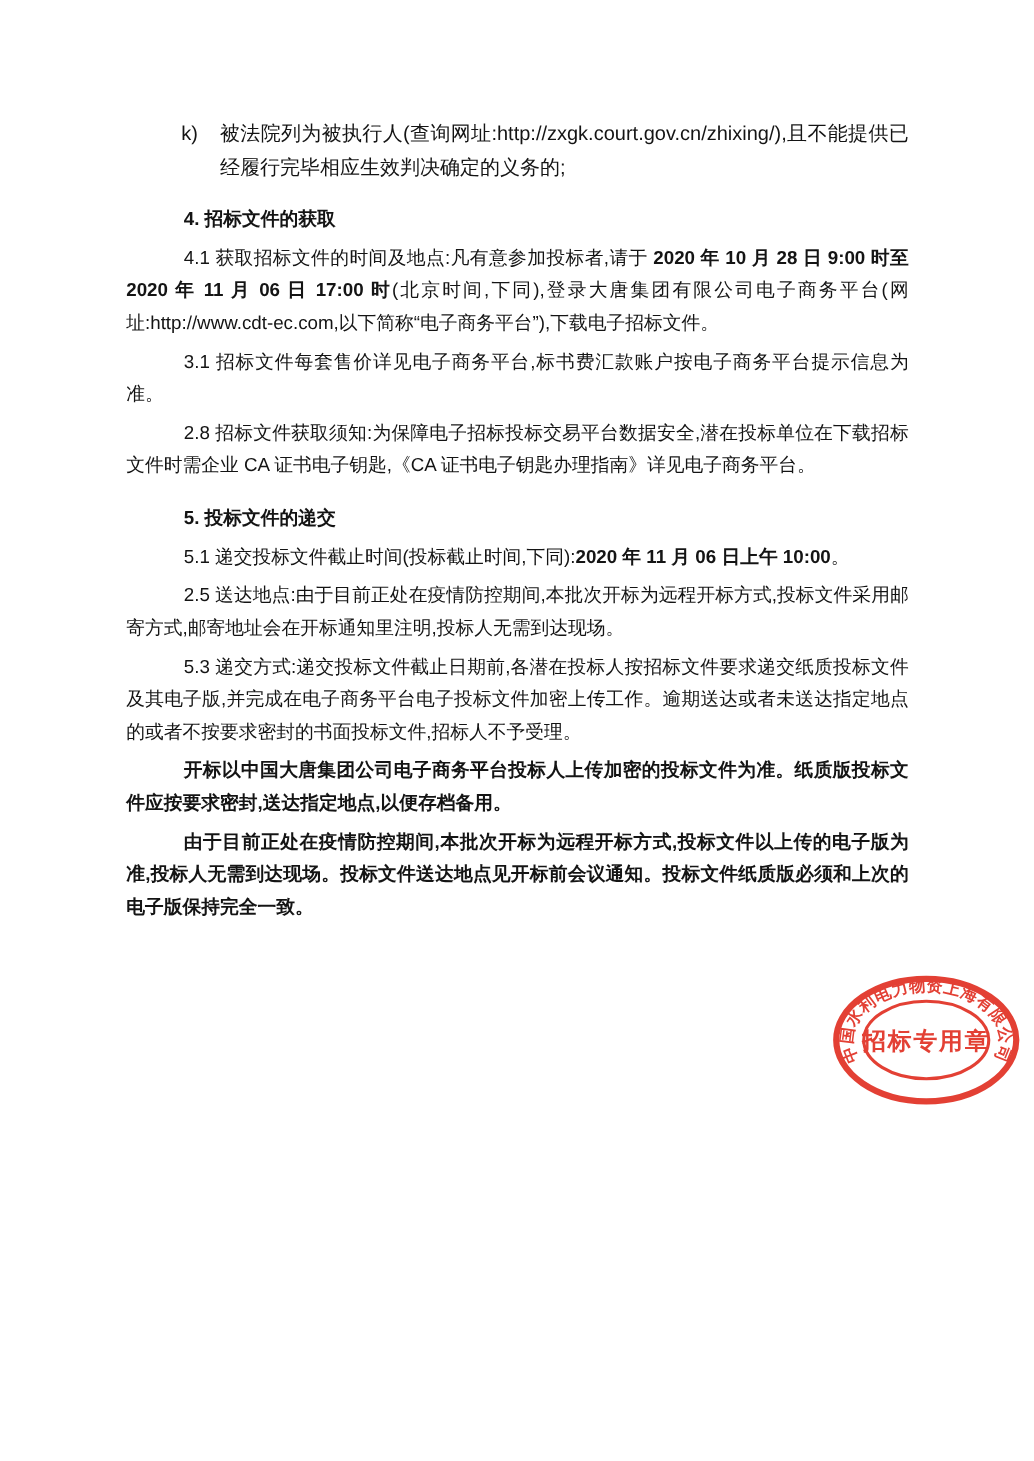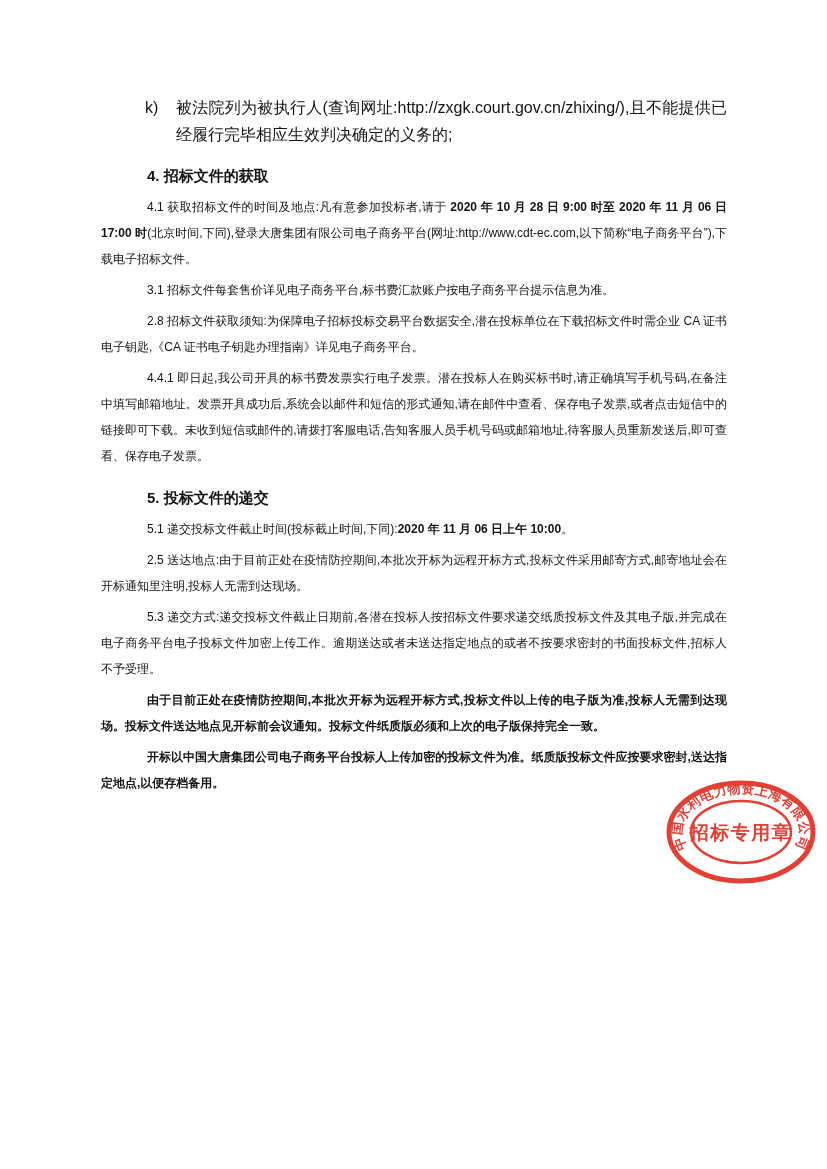--- a/index.html
+++ b/index.html
@@ -11,21 +11,21 @@
     font-family: "Liberation Sans", "DejaVu Sans", sans-serif;
     color: #141414;
   }
   .page-body {
     position: absolute;
     left: 101px; top: 94px;
     width: 626px;
   }
   .para {
     margin: 5px 0 0 0;
-    font-size: 12px;
+    font-size: 15px;
     line-height: 26px;
     text-align: justify;
     text-indent: 46px;
   }
   .strong { font-weight: 700; }
   b { font-weight: 700; }
   .k-item {
     display: flex;
     margin-left: 44px;
     font-size: 16px;
@@ -64,34 +64,33 @@
   <div class="sec-heading">4. 招标文件的获取</div>
 
   <p class="para"><span>4.1 获取招标文件的时间及地点:凡有意参加投标者,请于 </span><b>2020 年 10 月 28 日 9:00 时至 2020 年 11 月 06 日 17:00 时</b><span>(北京时间,下同),登录大唐集团有限公司电子商务平台(网址:http://www.cdt-ec.com,以下简称“电子商务平台”),下载电子招标文件。</span></p>
 
   <p class="para">3.1 招标文件每套售价详见电子商务平台,标书费汇款账户按电子商务平台提示信息为准。</p>
 
   <p class="para">2.8 招标文件获取须知:为保障电子招标投标交易平台数据安全,潜在投标单位在下载招标文件时需企业 CA 证书电子钥匙,《CA 证书电子钥匙办理指南》详见电子商务平台。</p>
 
 
 
-  <p class="para">4.4.1 即日起,我公司开具的标书费发票实行电子发票。潜在投标人在购买标书时,请正确填写手机号码,在备注中填写邮箱地址。发票开具成功后,系统会以邮件和短信的形式通知,请在邮件中查看、保存电子发票,或者点击短信中的链接即可下载。未收到短信或邮件的,请拨打客服电话,告知客服人员手机号码或邮箱地址,待客服人员重新发送后,即可查看、保存电子发票。</p>
 
 
   <div class="sec-heading gap-lg">5. 投标文件的递交</div>
 
   <p class="para"><span>5.1 递交投标文件截止时间(投标截止时间,下同):</span><b>2020 年 11 月 06 日上午 10:00</b><span>。</span></p>
 
   <p class="para">2.5 送达地点:由于目前正处在疫情防控期间,本批次开标为远程开标方式,投标文件采用邮寄方式,邮寄地址会在开标通知里注明,投标人无需到达现场。</p>
 
   <p class="para">5.3 递交方式:递交投标文件截止日期前,各潜在投标人按招标文件要求递交纸质投标文件及其电子版,并完成在电子商务平台电子投标文件加密上传工作。逾期送达或者未送达指定地点的或者不按要求密封的书面投标文件,招标人不予受理。</p>
 
+  <p class="para strong">开标以中国大唐集团公司电子商务平台投标人上传加密的投标文件为准。纸质版投标文件应按要求密封,送达指定地点,以便存档备用。</p>
+
   <p class="para strong">由于目前正处在疫情防控期间,本批次开标为远程开标方式,投标文件以上传的电子版为准,投标人无需到达现场。投标文件送达地点见开标前会议通知。投标文件纸质版必须和上次的电子版保持完全一致。</p>
-
-  <p class="para strong">开标以中国大唐集团公司电子商务平台投标人上传加密的投标文件为准。纸质版投标文件应按要求密封,送达指定地点,以便存档备用。</p>
 
 </div>
 
 <div class="seal">
   <svg viewBox="0 0 180 140" width="180" height="140" xmlns="http://www.w3.org/2000/svg">
     <ellipse cx="90" cy="70" rx="72" ry="49" fill="none" stroke-width="5" stroke="#e02b1e"></ellipse>
     <ellipse cx="90" cy="70" rx="50" ry="31" fill="none" stroke-width="2.5" stroke="#e02b1e"></ellipse>
     <path id="sealArc" d="M 33.9 82 A 59 39 0 1 1 146.1 82" fill="none"></path>
     <text font-size="13" font-weight="bold" letter-spacing="0.5" fill="#e02b1e">
       <textPath href="#sealArc" startOffset="50%" text-anchor="middle">中国水利电力物资上海有限公司</textPath>

